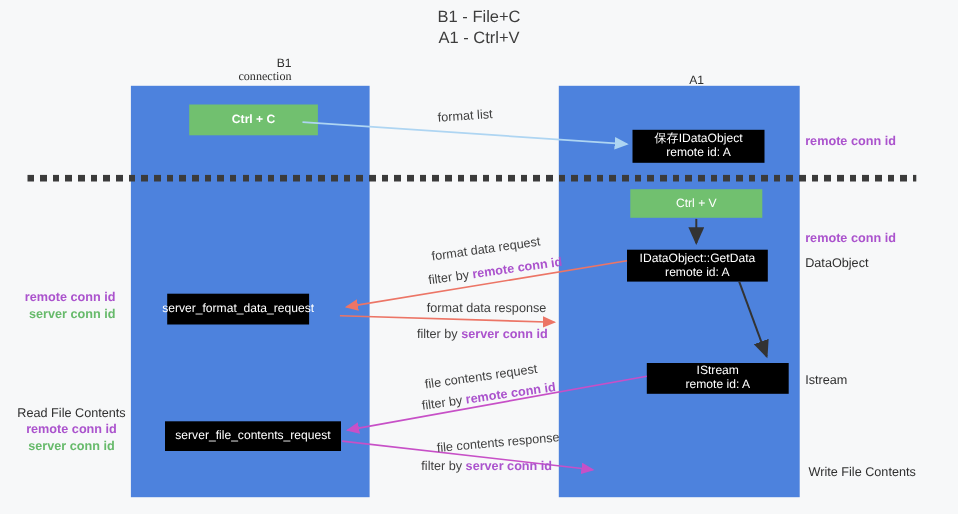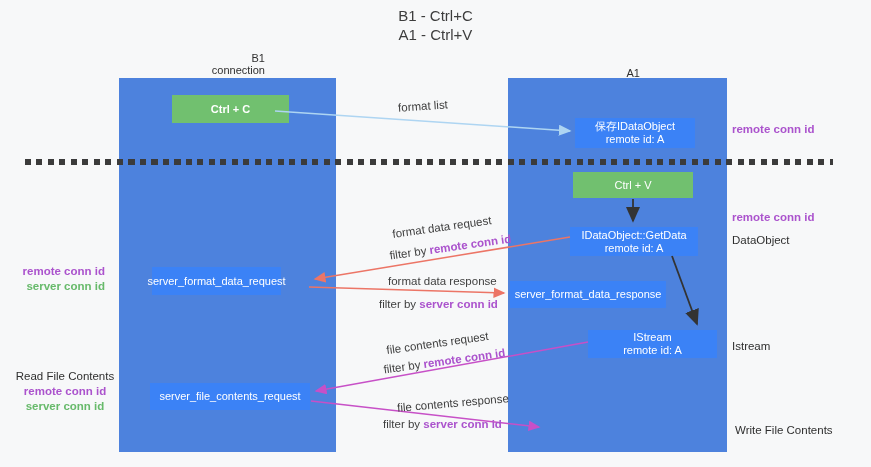--- a/index.html
+++ b/index.html
@@ -4,31 +4,31 @@
 <style>
   * { margin:0; padding:0; box-sizing:border-box; }
   body { background:#f7f8f9; font-family:"Liberation Sans", sans-serif; }
   #stage { position:relative; width:871px; height:467px; background:#f7f8f9; overflow:hidden; }
 
   .title { position:absolute; left:0; right:0; top:6px; text-align:center;
            font-size:15px; color:#3d3d3d; line-height:19px; }
 
   .col-header { position:absolute; text-align:right; font-size:11px; color:#2f2f2f; line-height:12px; }
   .col-header .name { display:block; }
-  .col-header .role { display:block; }
+  .col-header .role { display:block;font-family:Liberation Serif, serif; }
 
   .lifeline { position:absolute; top:78px; height:374px; background:#4d82dd; }
   #lifeline-left  { left:119px; width:217px; }
   #lifeline-right { left:508px; width:219px; }
 
   .dashline { position:absolute; left:25px; top:159px; width:808px; height:6px;
               background:repeating-linear-gradient(90deg,#3b3b3b 0 6px,transparent 6px 11.5px); }
 
   .box { position:absolute; display:flex; flex-direction:column; align-items:center; justify-content:center;
-         color:#fff; font-size:11px; line-height:13px; text-align:center; background:#3b82f6; }
+         color:#fff; font-size:11px; line-height:13px; text-align:center; background:#000000; }
   .box.green { background:#71c06f; }
 
   .svg-overlay { position:absolute; left:0; top:0; width:871px; height:467px; pointer-events:none; }
 
   .arrow-label { position:absolute; font-size:11.5px; color:#3f3f3f; white-space:nowrap; }
   .rot-m8 { transform:rotate(-8deg); }
   .rot-m5 { transform:rotate(-5deg); }
   .rot-m4 { transform:rotate(-4deg); }
   .purple-strong { color:#ab53cd; font-weight:bold; }
 
@@ -39,21 +39,21 @@
   .ann-block .dark { color:#2f2f2f; }
   .ann-block .purple { color:#ab53cd; font-weight:bold; }
   .ann-block .green { color:#67ba6b; font-weight:bold; }
 </style>
 </head>
 <body>
 
 <div id="stage">
 
   <div class="title">
-    <div>B1 - Ctrl+C</div>
+    <div>B1 - File+C</div>
     <div>A1 - Ctrl+V</div>
   </div>
 
   <div class="col-header" style="left:165px; top:52px; width:100px;">
     <span class="name">B1</span>
     <span class="role">connection</span>
   </div>
   <div class="col-header" style="left:540px; top:52px; width:100px;margin-top:15px;">
     <span class="name">A1</span>
     <span class="role">remote</span>
@@ -73,23 +73,20 @@
   </div>
   <div class="box green" style="left:573px; top:172px; width:120px; height:26px;">
     <span>Ctrl + V</span>
   </div>
   <div class="box" style="left:570px; top:227px; width:128px; height:29px;">
     <span>IDataObject::GetData</span>
     <span>remote id: A</span>
   </div>
   <div class="box" style="left:152px; top:267px; width:129px; height:28px;">
     <span>server_format_data_request</span>
-  </div>
-  <div class="box" style="left:510px; top:281px; width:156px; height:27px;">
-    <span>server_format_data_response</span>
   </div>
   <div class="box" style="left:588px; top:330px; width:129px; height:28px;">
     <span>IStream</span>
     <span>remote id: A</span>
   </div>
   <div class="box" style="left:150px; top:383px; width:160px; height:27px;">
     <span>server_file_contents_request</span>
   </div>
 
   <svg class="svg-overlay" viewBox="0 0 871 467">

